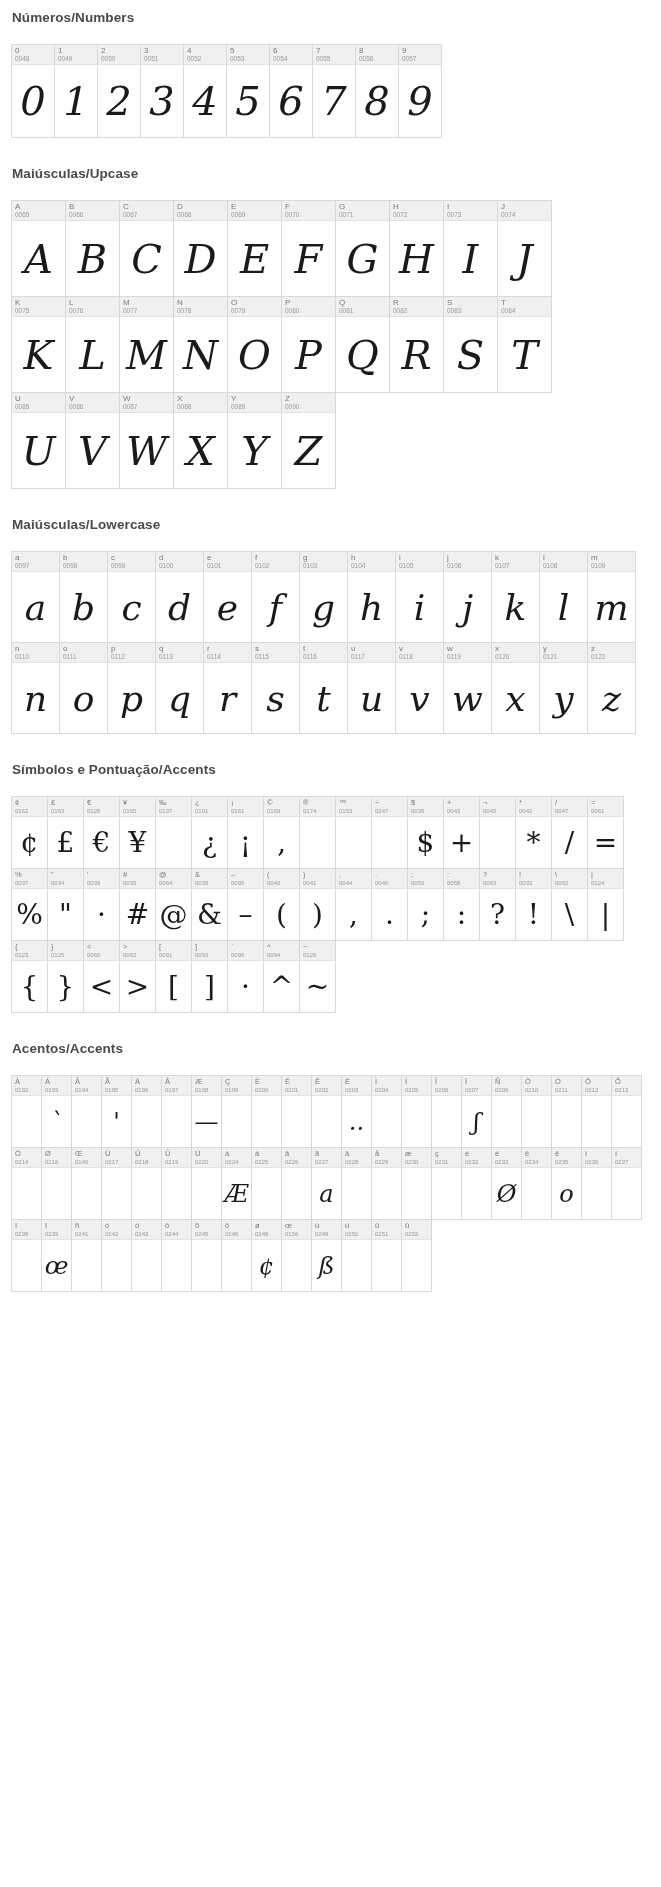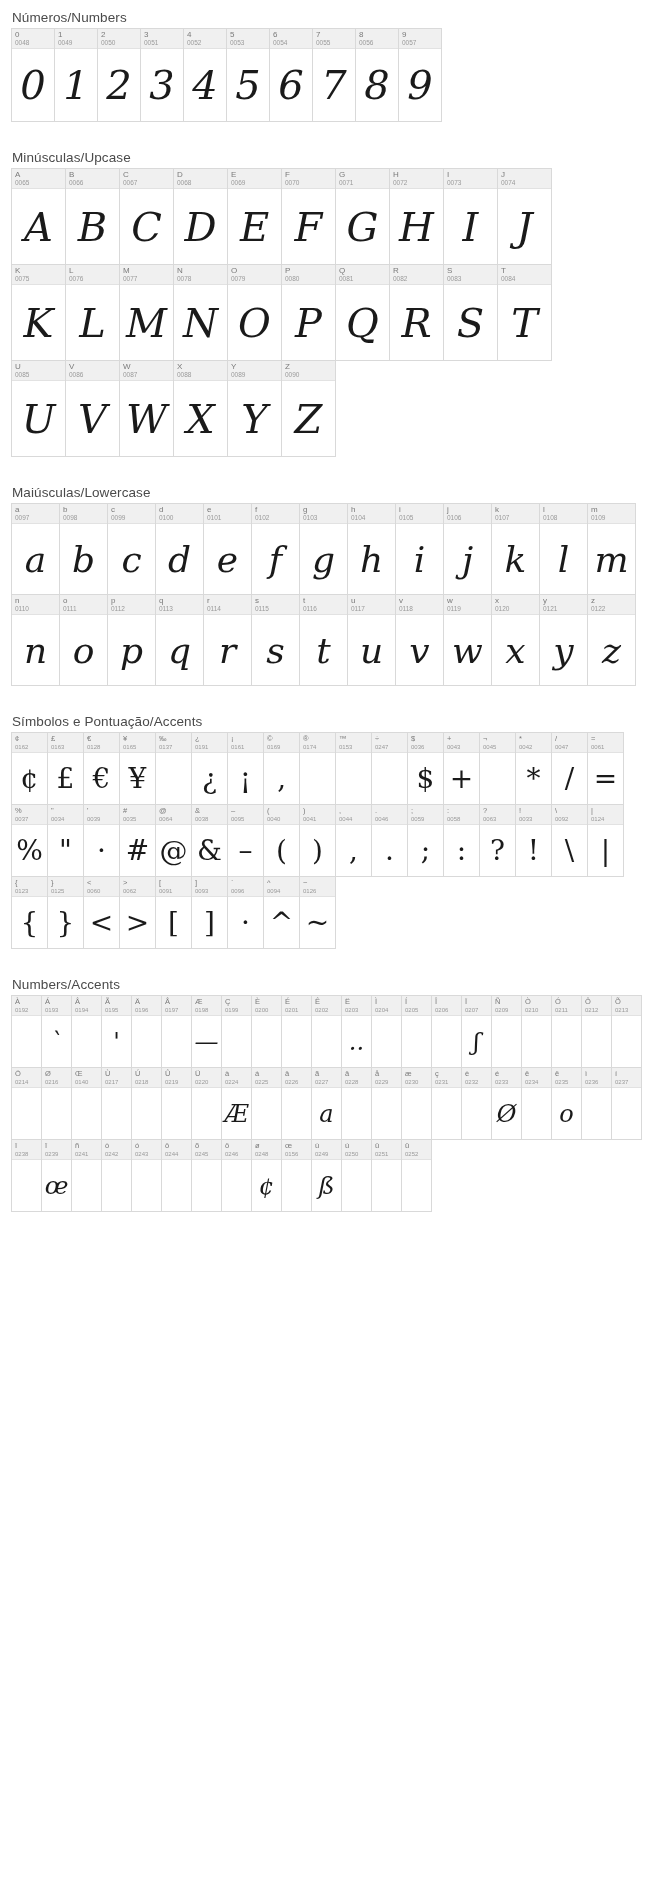--- a/index.html
+++ b/index.html
@@ -17,22 +17,22 @@
     width: 661px;
     box-sizing: border-box;
     padding: 0 0 10px 0;
   }
   .section {
     margin: 0 0 18px 0;
   }
   .section-title {
     font-size: 13.5px;
     color: #4a4a4a;
-    padding: 10px 0 4px 12px;
-    font-weight: normal;
+    padding: 10px 0 20px 12px;
+    font-weight: bold;
     letter-spacing: 0.1px;
   }
   .grid {
     display: flex;
     flex-wrap: wrap;
     margin-left: 12px;
   }
   .cell {
     box-sizing: border-box;
     border: 1px solid #d9d9d9;
@@ -175,21 +175,21 @@
               <div class="meta">
                 <span class="ch">9</span>
                 <span class="code">0057</span>
               </div>
               <div class="glyph">9</div>
             </div>
           </div>
         </div>
       </div>
       <div class="section">
-        <div class="section-title">Minúsculas/Upcase</div>
+        <div class="section-title">Maiúsculas/Upcase</div>
         <div class="grid g-upper" style="width: auto; max-width: 1000px;">
           <div style="display: flex;">
             <div class="cell">
               <div class="meta">
                 <span class="ch">A</span>
                 <span class="code">0065</span>
               </div>
               <div class="glyph">A</div>
             </div>
             <div class="cell">
@@ -871,21 +871,21 @@
               <div class="meta">
                 <span class="ch">~</span>
                 <span class="code">0126</span>
               </div>
               <div class="glyph">~</div>
             </div>
           </div>
         </div>
       </div>
       <div class="section">
-        <div class="section-title">Numbers/Accents</div>
+        <div class="section-title">Acentos/Accents</div>
         <div class="grid g-acc" style="width: auto; max-width: 2100px;">
           <div style="display: flex;">
             <div class="cell">
               <div class="meta">
                 <span class="ch">À</span>
                 <span class="code">0192</span>
               </div>
               <div class="glyph"></div>
             </div>
             <div class="cell">

